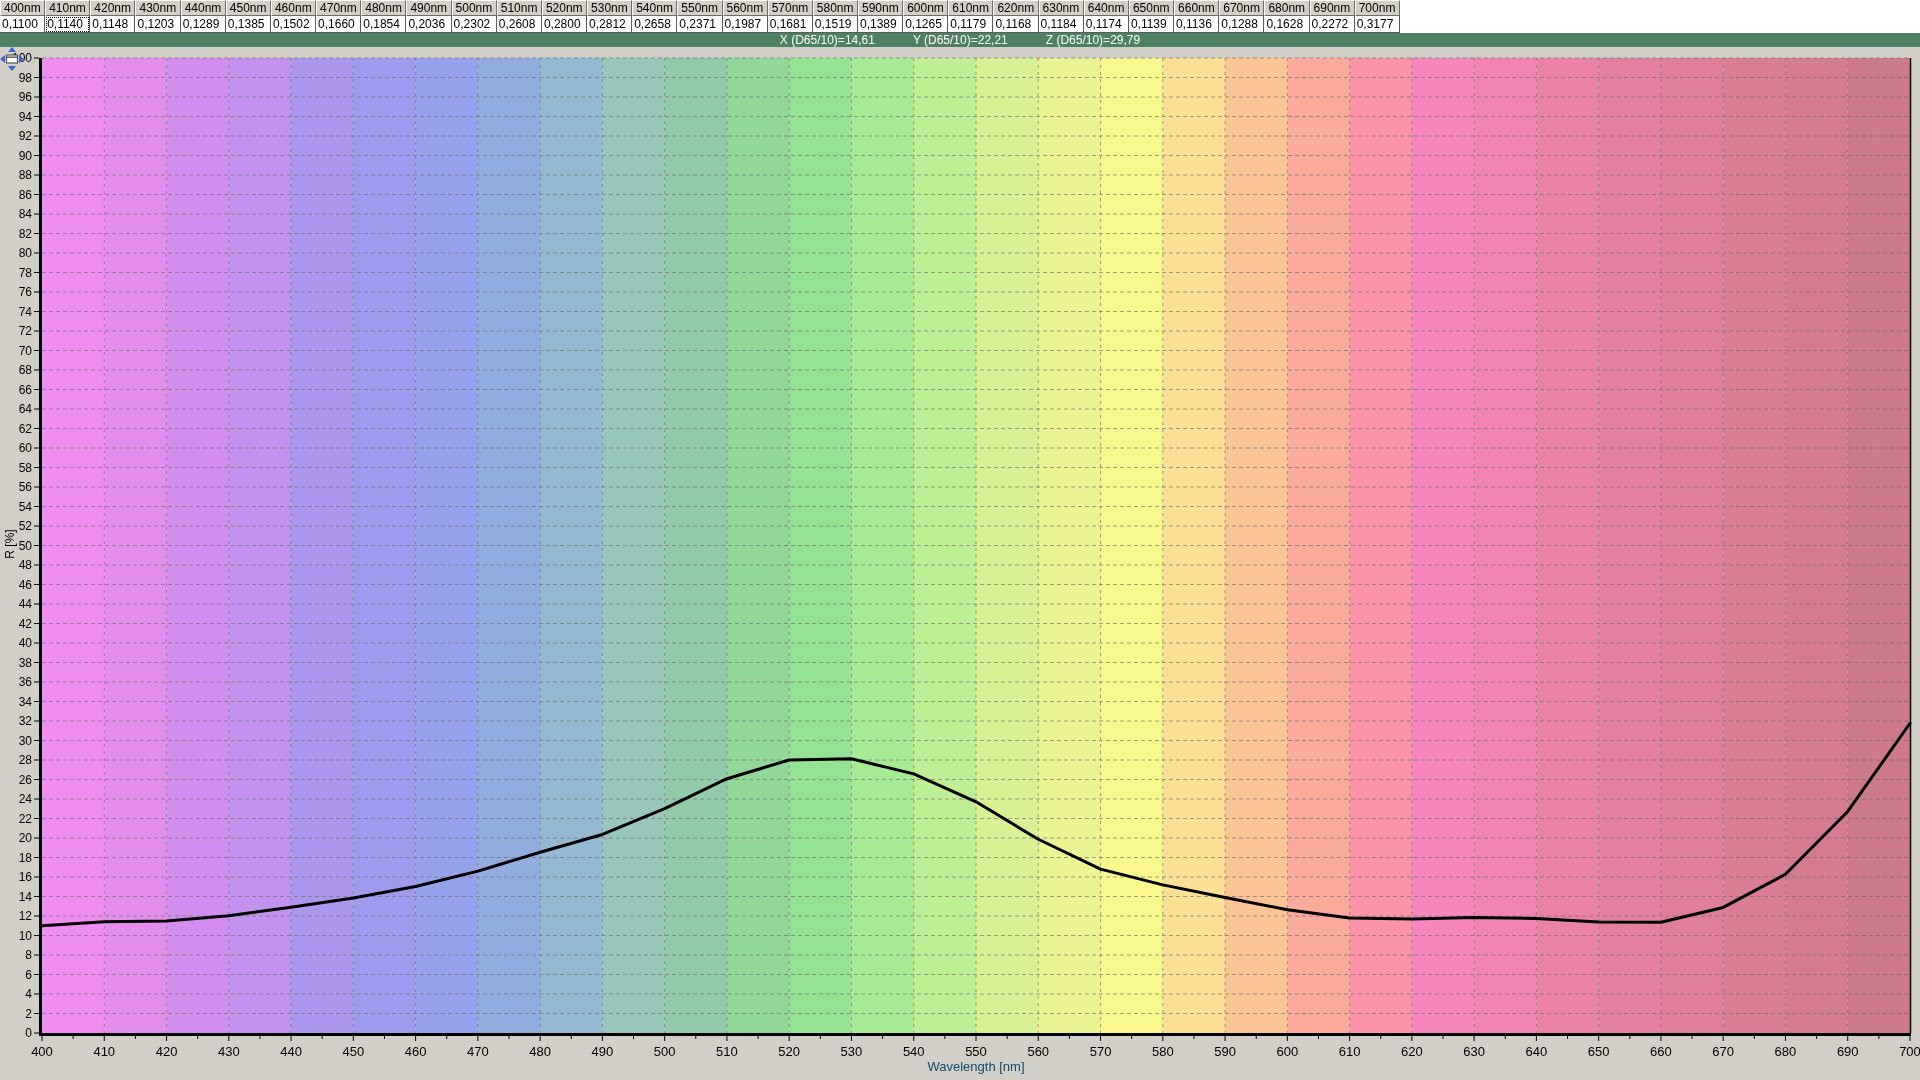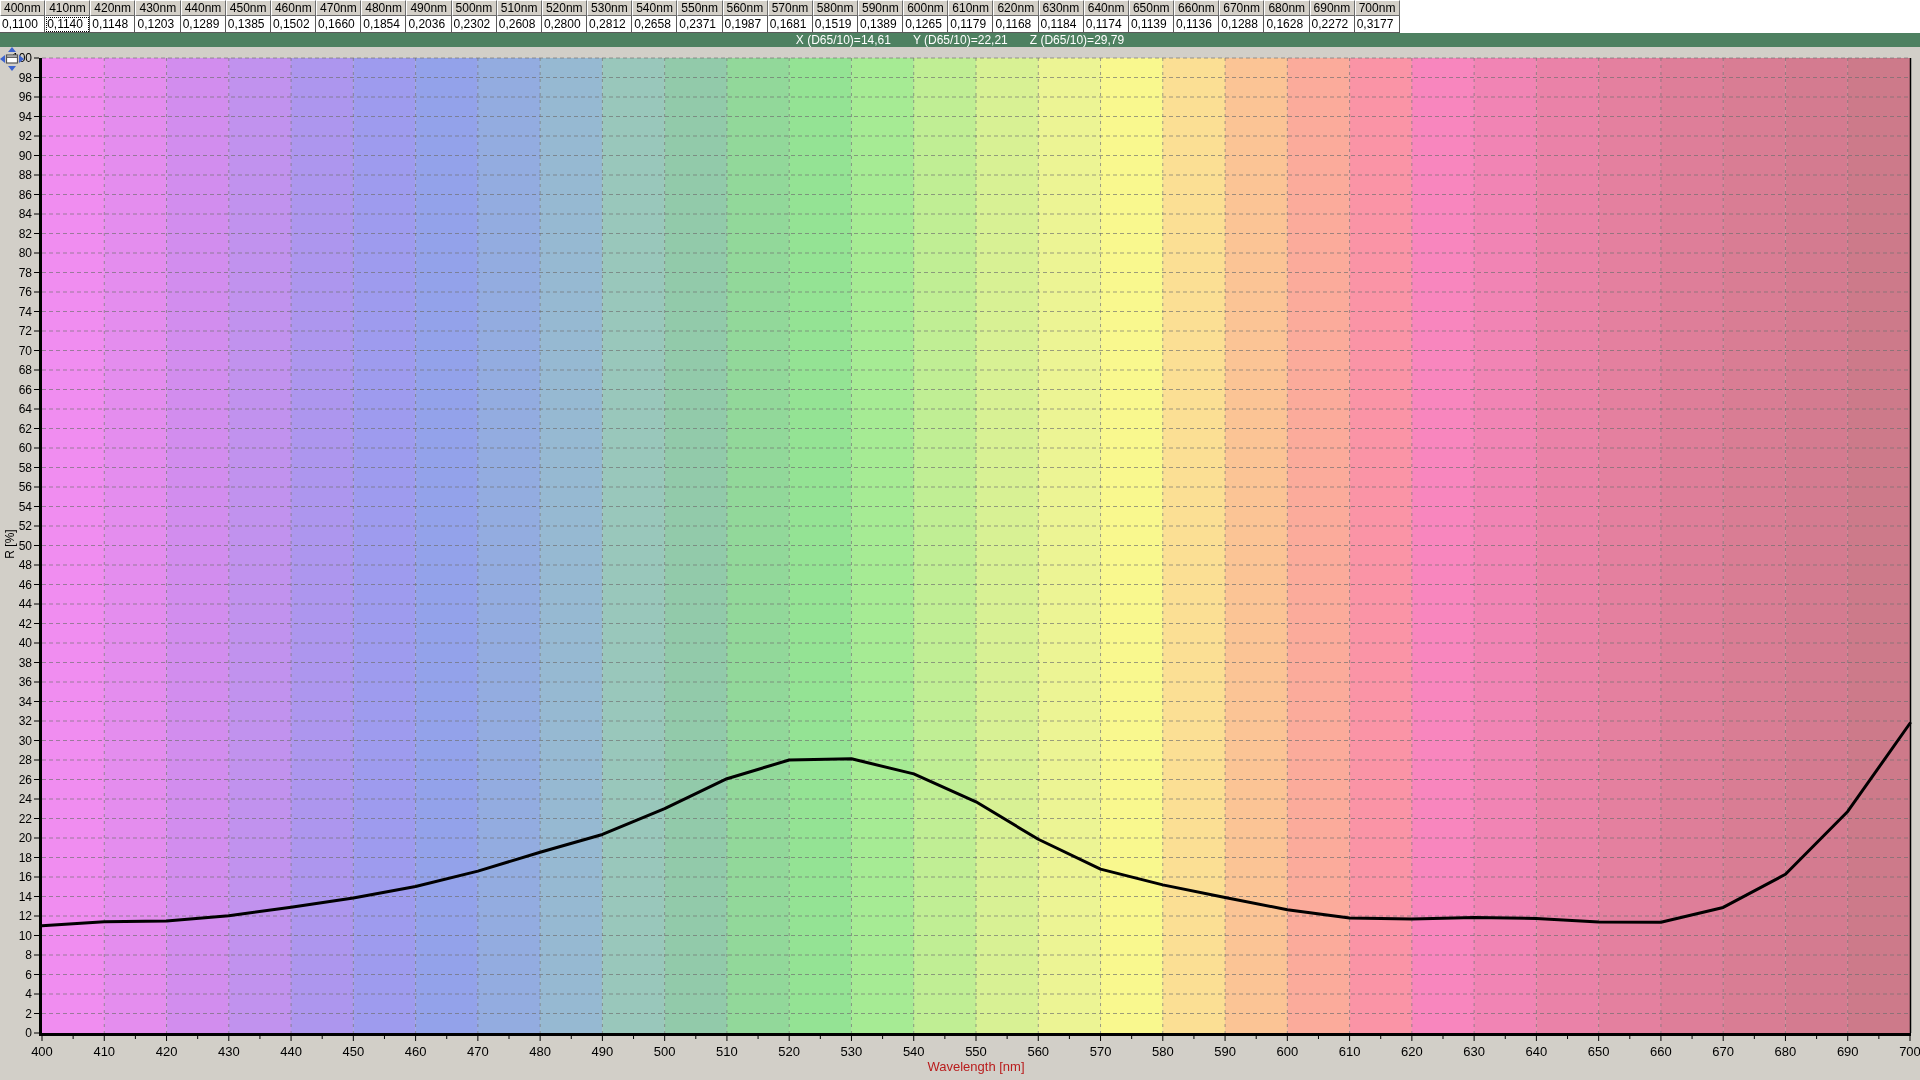--- a/index.html
+++ b/index.html
@@ -18,35 +18,35 @@
   .vcell {
     height:17px; background:#ffffff; color:#000; font-size:12px; line-height:16px;
     padding-left:2px; border-right:1px solid #5a5a5a; border-bottom:1px solid #5a5a5a;
     white-space:nowrap; overflow:hidden;
   }
   .vcell.focused { outline:1px dotted #000; outline-offset:-2px; }
 
   
   .statusbar {
     position:absolute; left:0; top:33px; width:1920px; height:14px;
-    display:flex; justify-content:center; align-items:center; gap:22px;
+    display:flex; justify-content:center; align-items:center; gap:38px;
     font-size:12px; line-height:14px;
   }
   .statusbar span { white-space:pre; }
 
   
   .chart-panel { position:absolute; left:0; top:47px; width:1920px; height:1033px; background:#d2cfc8; }
   .chart-panel svg { position:absolute; left:0; top:0; }
   .y-axis-title {
     position:absolute; left:-12px; top:490px; width:44px; text-align:center;
     font-size:12px; color:#000; transform:rotate(-90deg);
   }
   .x-axis-title {
     position:absolute; left:42px; top:1012px; width:1868px; text-align:center;
-    font-size:13px; color:#b91c1c;
+    font-size:13px; color:#0c4a6e;
   }
   .pan-widget { position:absolute; left:4px; top:1008px; width:24px; height:24px; cursor:pointer; }
 </style>
 </head>
 <body>
 
 <div class="table-strip">
   <div class="spec-grid" id="spec-table">
       <div class="hcell">400nm</div>
       <div class="hcell">410nm</div>

